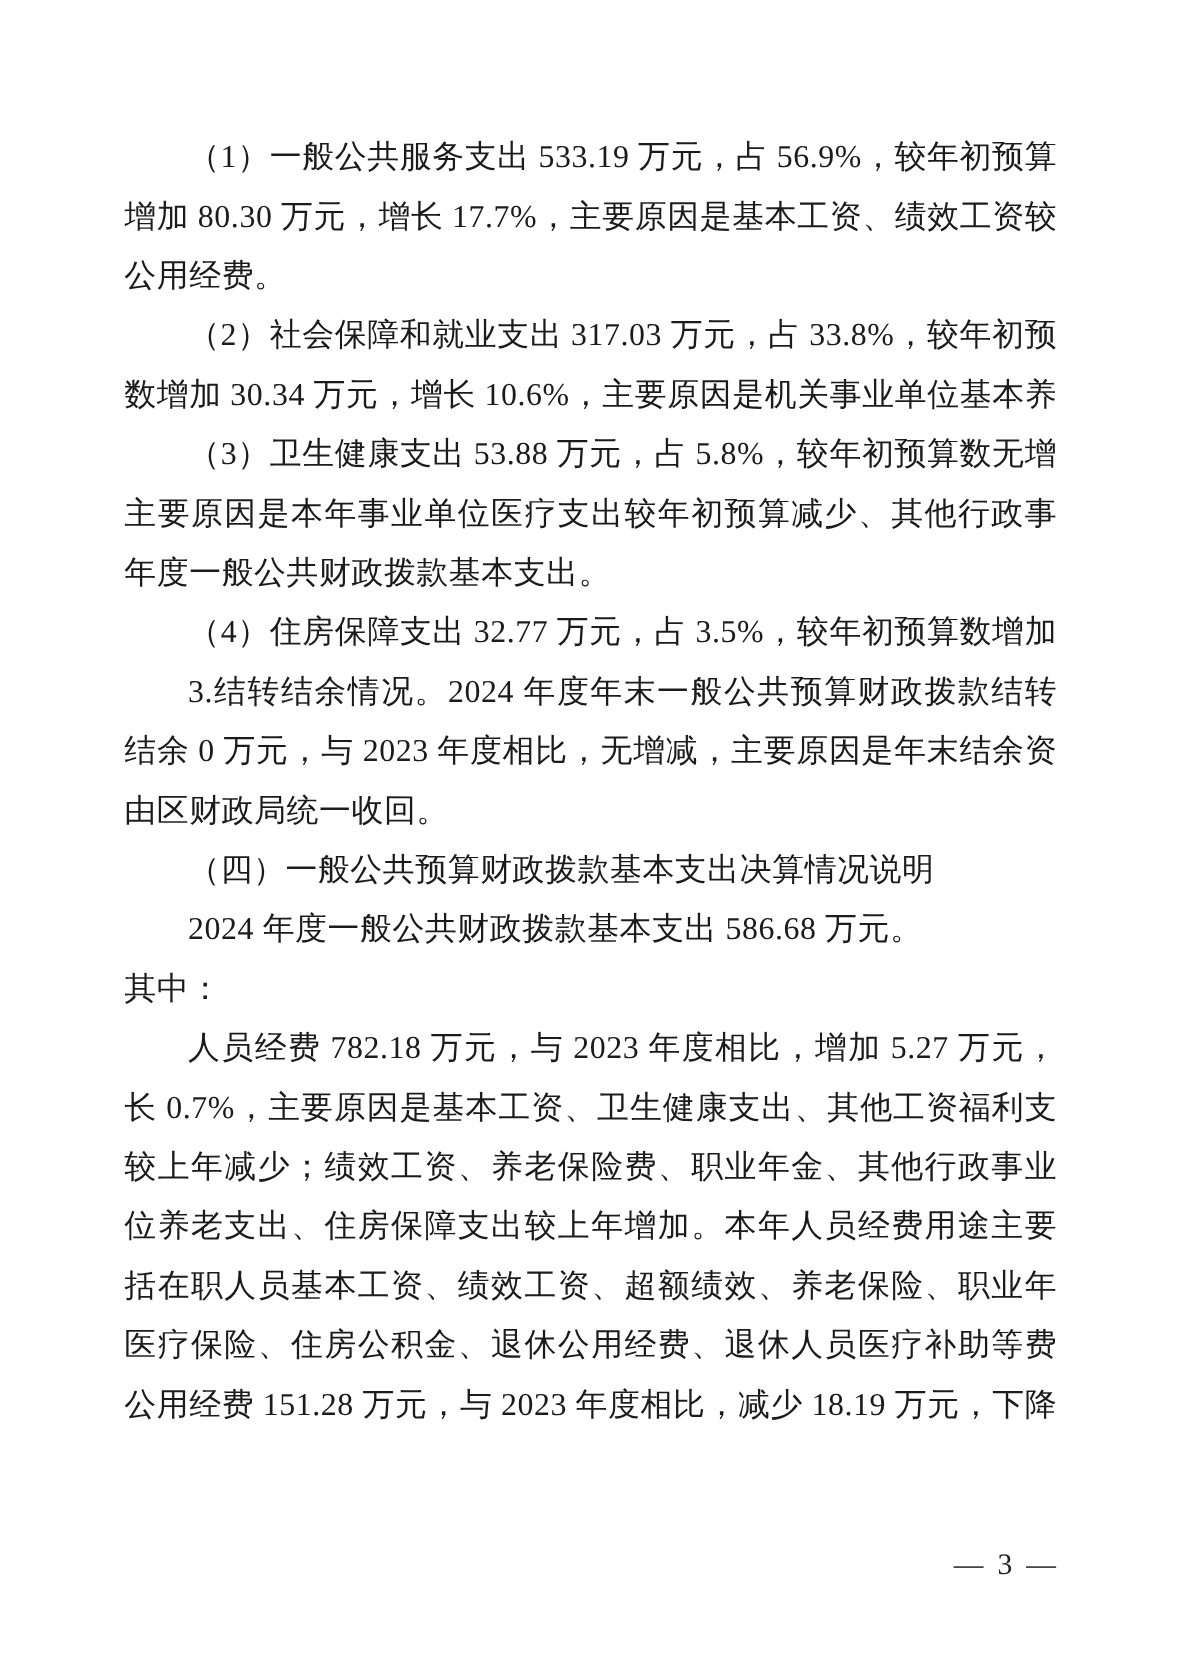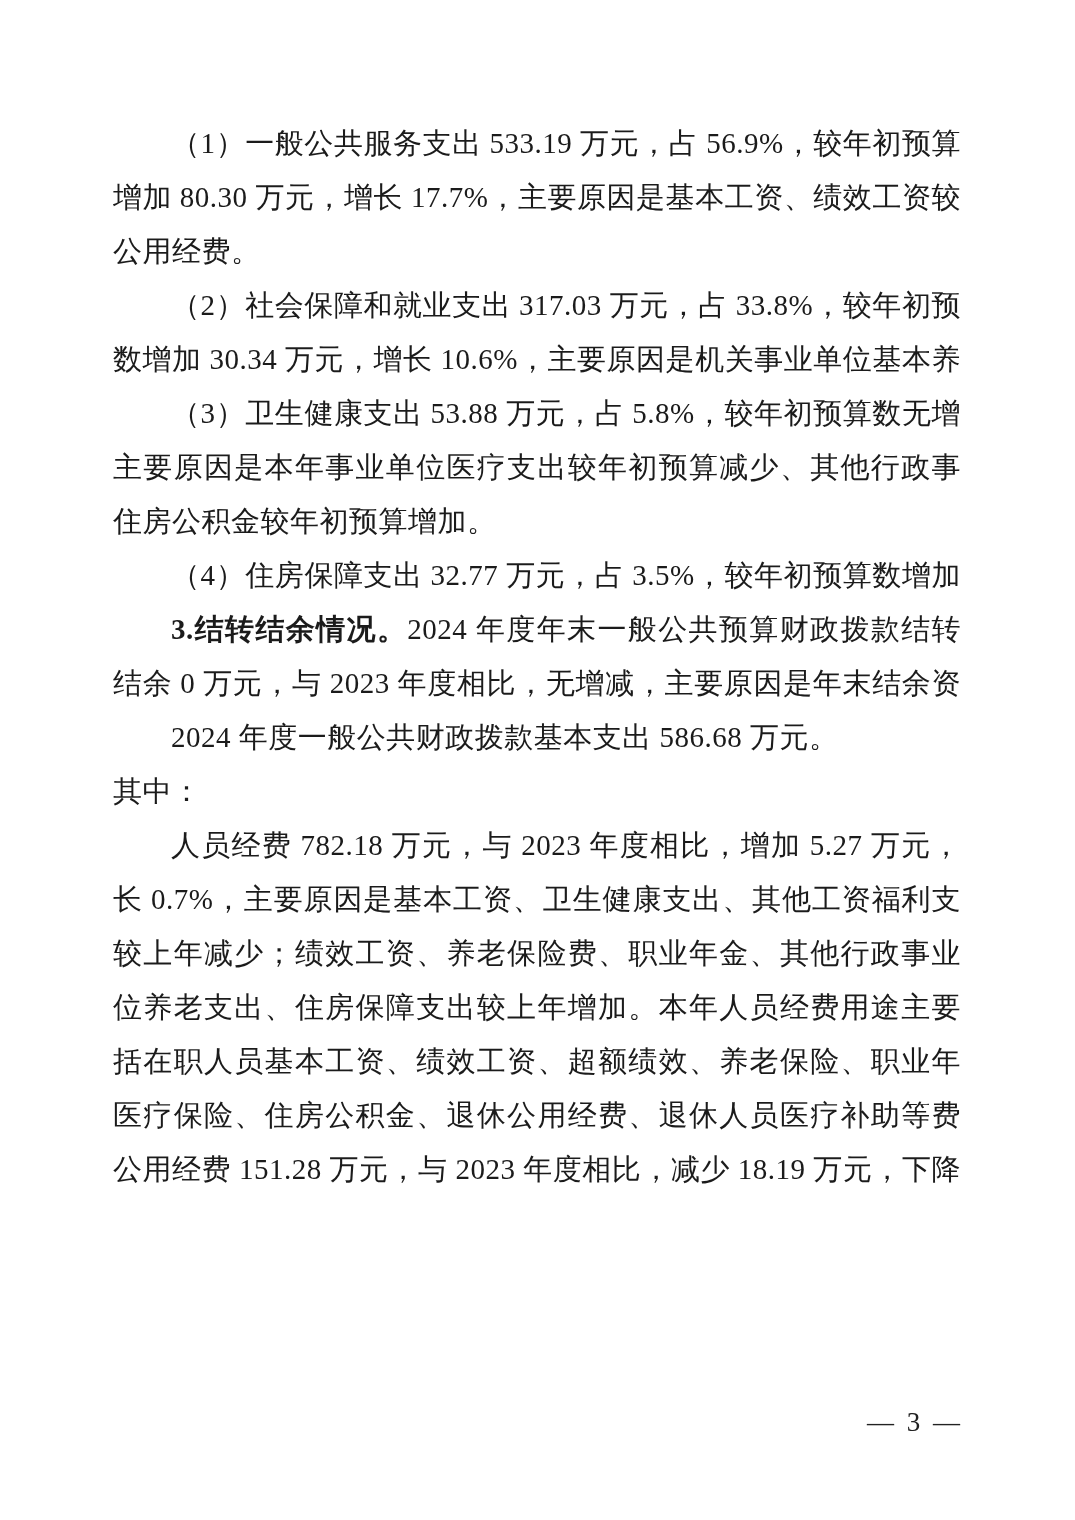--- a/index.html
+++ b/index.html
@@ -31,21 +31,21 @@
   .line.justify {
     text-align: justify;
     text-align-last: justify;
     white-space: normal;
     overflow: hidden;
   }
   .line.indent {
     text-indent: 58px;
   }
   .seg.bold {
-    font-weight: 700;
+    font-weight: 400;
   }
   .page-number {
     position: absolute;
     top: 1405px;
     right: 112px;
     font-size: 27px;
     line-height: 34px;
     letter-spacing: 3px;
     color: #222222;
   }
@@ -54,24 +54,26 @@
 <body>
 
 <div class="content">
     <div class="line indent justify"><span class="seg">（1）一般公共服务支出 533.19 万元，占 56.9%，较年初预算数</span></div>
     <div class="line justify"><span class="seg">增加 80.30 万元，增长 17.7%，主要原因是基本工资、绩效工资较年</span></div>
     <div class="line"><span class="seg">公用经费。</span></div>
     <div class="line indent justify"><span class="seg">（2）社会保障和就业支出 317.03 万元，占 33.8%，较年初预算</span></div>
     <div class="line justify"><span class="seg">数增加 30.34 万元，增长 10.6%，主要原因是机关事业单位基本养老</span></div>
     <div class="line indent justify"><span class="seg">（3）卫生健康支出 53.88 万元，占 5.8%，较年初预算数无增减，</span></div>
     <div class="line justify"><span class="seg">主要原因是本年事业单位医疗支出较年初预算减少、其他行政事业</span></div>
-    <div class="line"><span class="seg">住房公积金较年初预算增加。</span></div>
+    <div class="line"><span class="seg">年度一般公共财政拨款基本支出。</span></div>
     <div class="line indent justify"><span class="seg">（4）住房保障支出 32.77 万元，占 3.5%，较年初预算数增加 5.90</span></div>
     <div class="line indent justify"><span class="seg bold">3.结转结余情况。</span><span class="seg">2024 年度年末一般公共预算财政拨款结转和</span></div>
     <div class="line justify"><span class="seg">结余 0 万元，与 2023 年度相比，无增减，主要原因是年末结余资金</span></div>
+    <div class="line"><span class="seg">由区财政局统一收回。</span></div>
+    <div class="line indent"><span class="seg bold">（四）一般公共预算财政拨款基本支出决算情况说明</span></div>
     <div class="line indent"><span class="seg">2024 年度一般公共财政拨款基本支出 586.68 万元。</span></div>
     <div class="line"><span class="seg">其中：</span></div>
     <div class="line indent justify"><span class="seg">人员经费 782.18 万元，与 2023 年度相比，增加 5.27 万元，增</span></div>
     <div class="line justify"><span class="seg">长 0.7%，主要原因是基本工资、卫生健康支出、其他工资福利支出</span></div>
     <div class="line justify"><span class="seg">较上年减少；绩效工资、养老保险费、职业年金、其他行政事业单</span></div>
     <div class="line justify"><span class="seg">位养老支出、住房保障支出较上年增加。本年人员经费用途主要包</span></div>
     <div class="line justify"><span class="seg">括在职人员基本工资、绩效工资、超额绩效、养老保险、职业年金、</span></div>
     <div class="line justify"><span class="seg">医疗保险、住房公积金、退休公用经费、退休人员医疗补助等费用。</span></div>
     <div class="line justify"><span class="seg">公用经费 151.28 万元，与 2023 年度相比，减少 18.19 万元，下降</span></div>
   </div>

